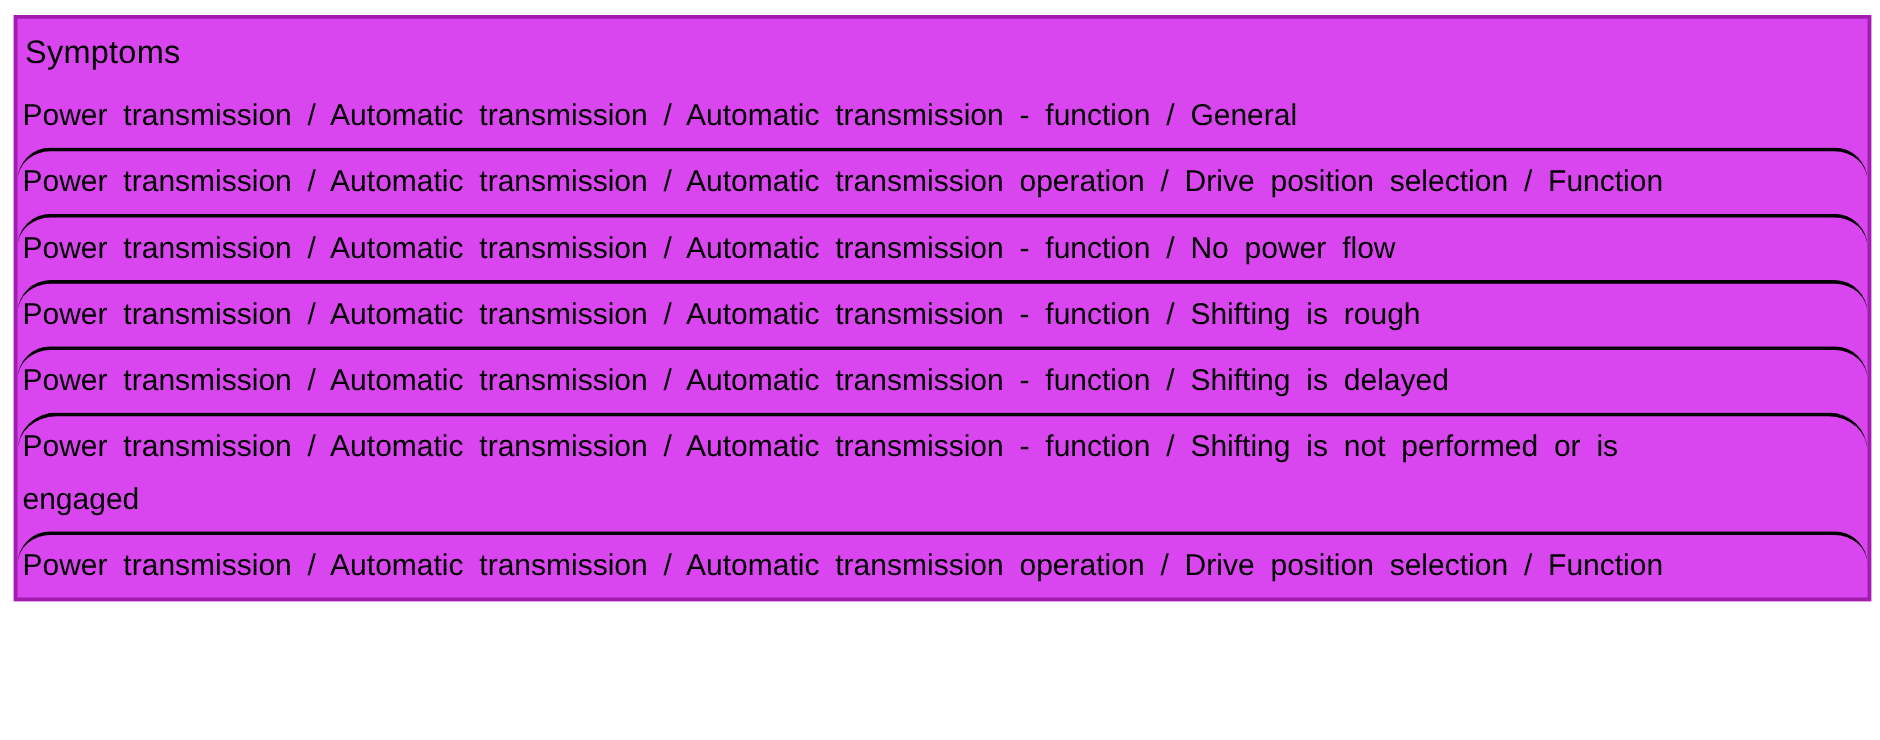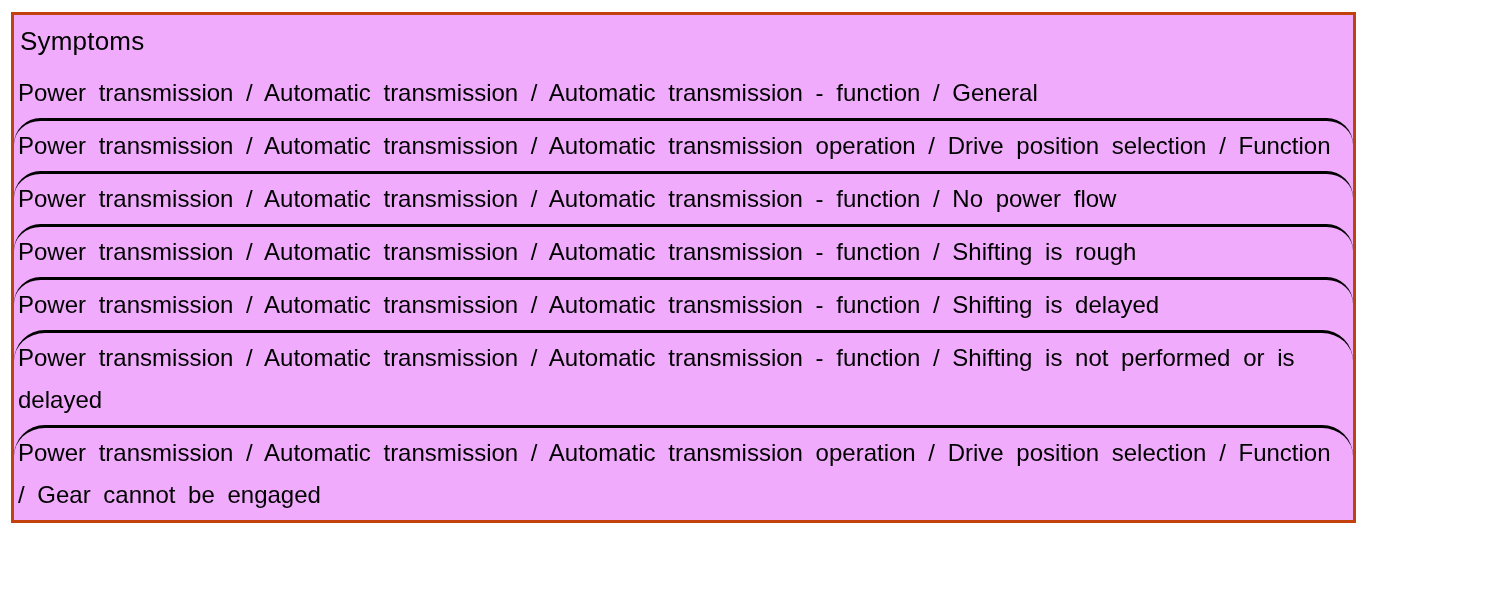--- a/index.html
+++ b/index.html
@@ -13,24 +13,24 @@
     position: relative;
     width: 1504px;
     height: 592px;
     background: #ffffff;
     overflow: hidden;
   }
   .symptoms-table {
     position: absolute;
     left: 11px;
     top: 12px;
-    width: 1345px;
+    width: 1486px;
     box-sizing: border-box;
-    border: 3px solid #c2410c;
-    background: #f0abfc;
+    border: 3px solid #a21caf;
+    background: #d946ef;
   }
   .t-row {
     box-sizing: border-box;
   }
   .t-row + .t-row {
     border-top: 3px solid #000000;
     border-radius: 31px;
   }
   .t-cell {
     padding: 4px 3px 4px 4px;
@@ -78,24 +78,23 @@
           </div>
         </div>
         <div class="t-row">
           <div class="t-cell">
             <div class="symptom-line">Power transmission / Automatic transmission / Automatic transmission - function / Shifting is delayed</div>
           </div>
         </div>
         <div class="t-row">
           <div class="t-cell">
             <div class="symptom-line">Power transmission / Automatic transmission / Automatic transmission - function / Shifting is not performed or is</div>
-            <div class="symptom-line">delayed</div>
+            <div class="symptom-line">engaged</div>
           </div>
         </div>
         <div class="t-row">
           <div class="t-cell">
             <div class="symptom-line">Power transmission / Automatic transmission / Automatic transmission operation / Drive position selection / Function</div>
-            <div class="symptom-line">/ Gear cannot be engaged</div>
           </div>
         </div>
       </div>
   </div>
 </div>
 
 </body></html>

